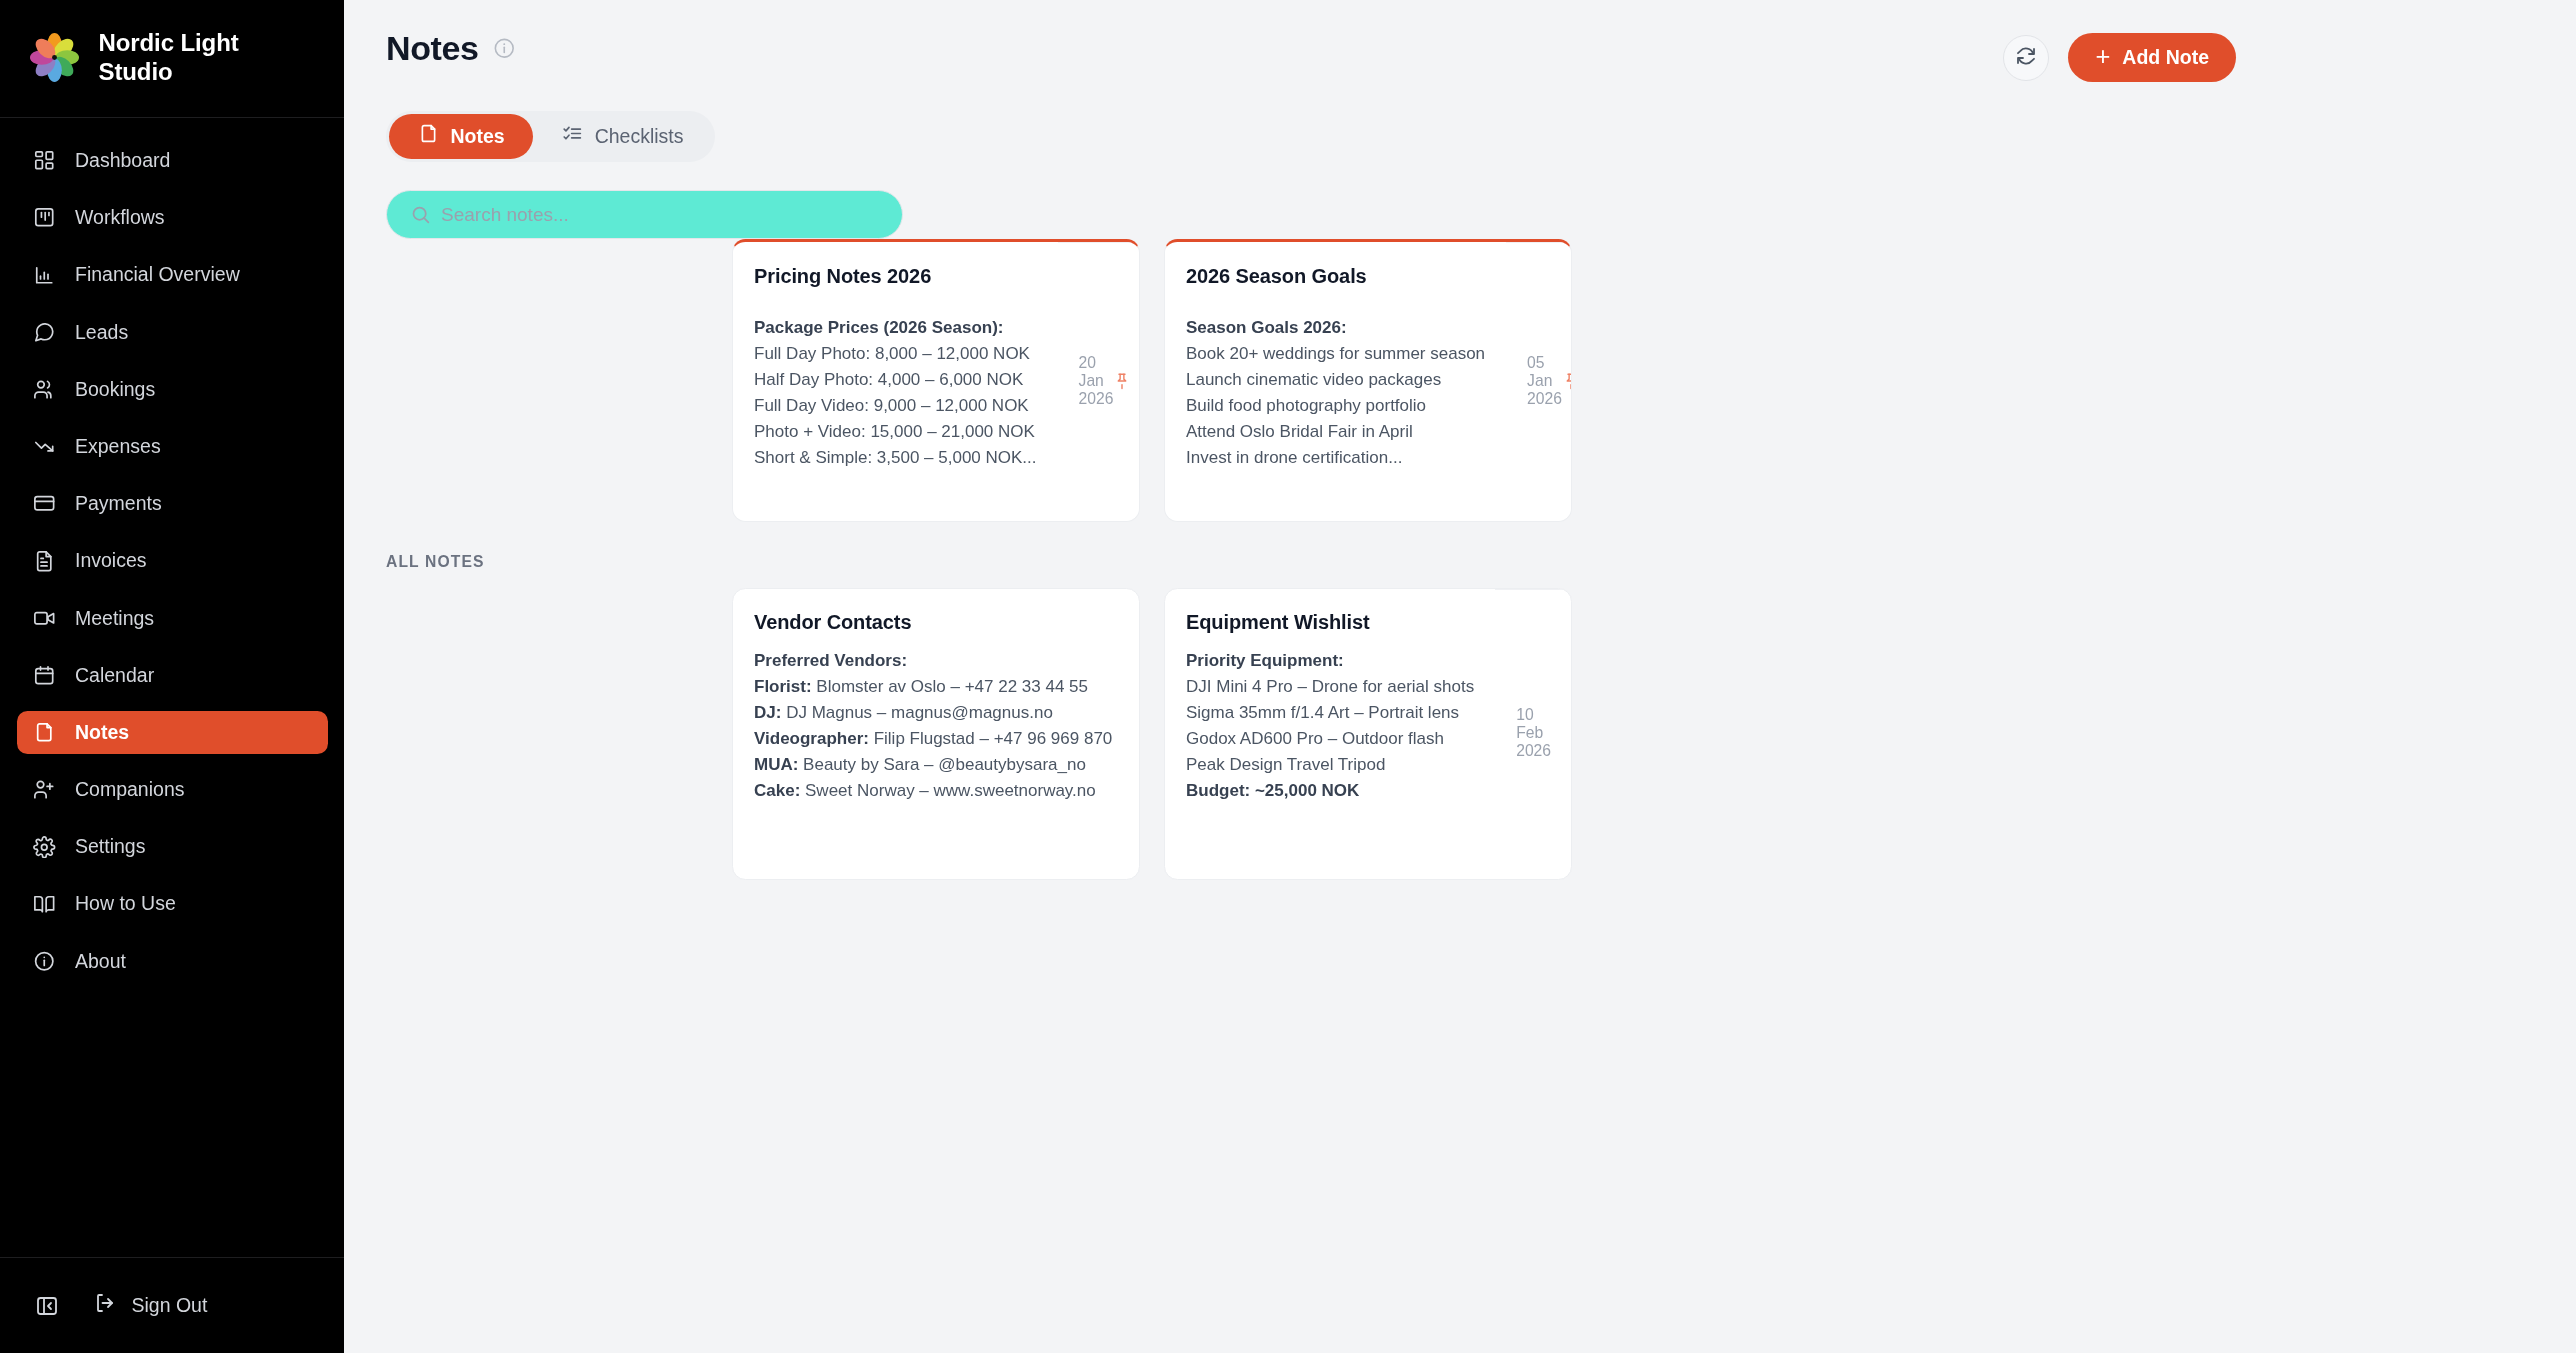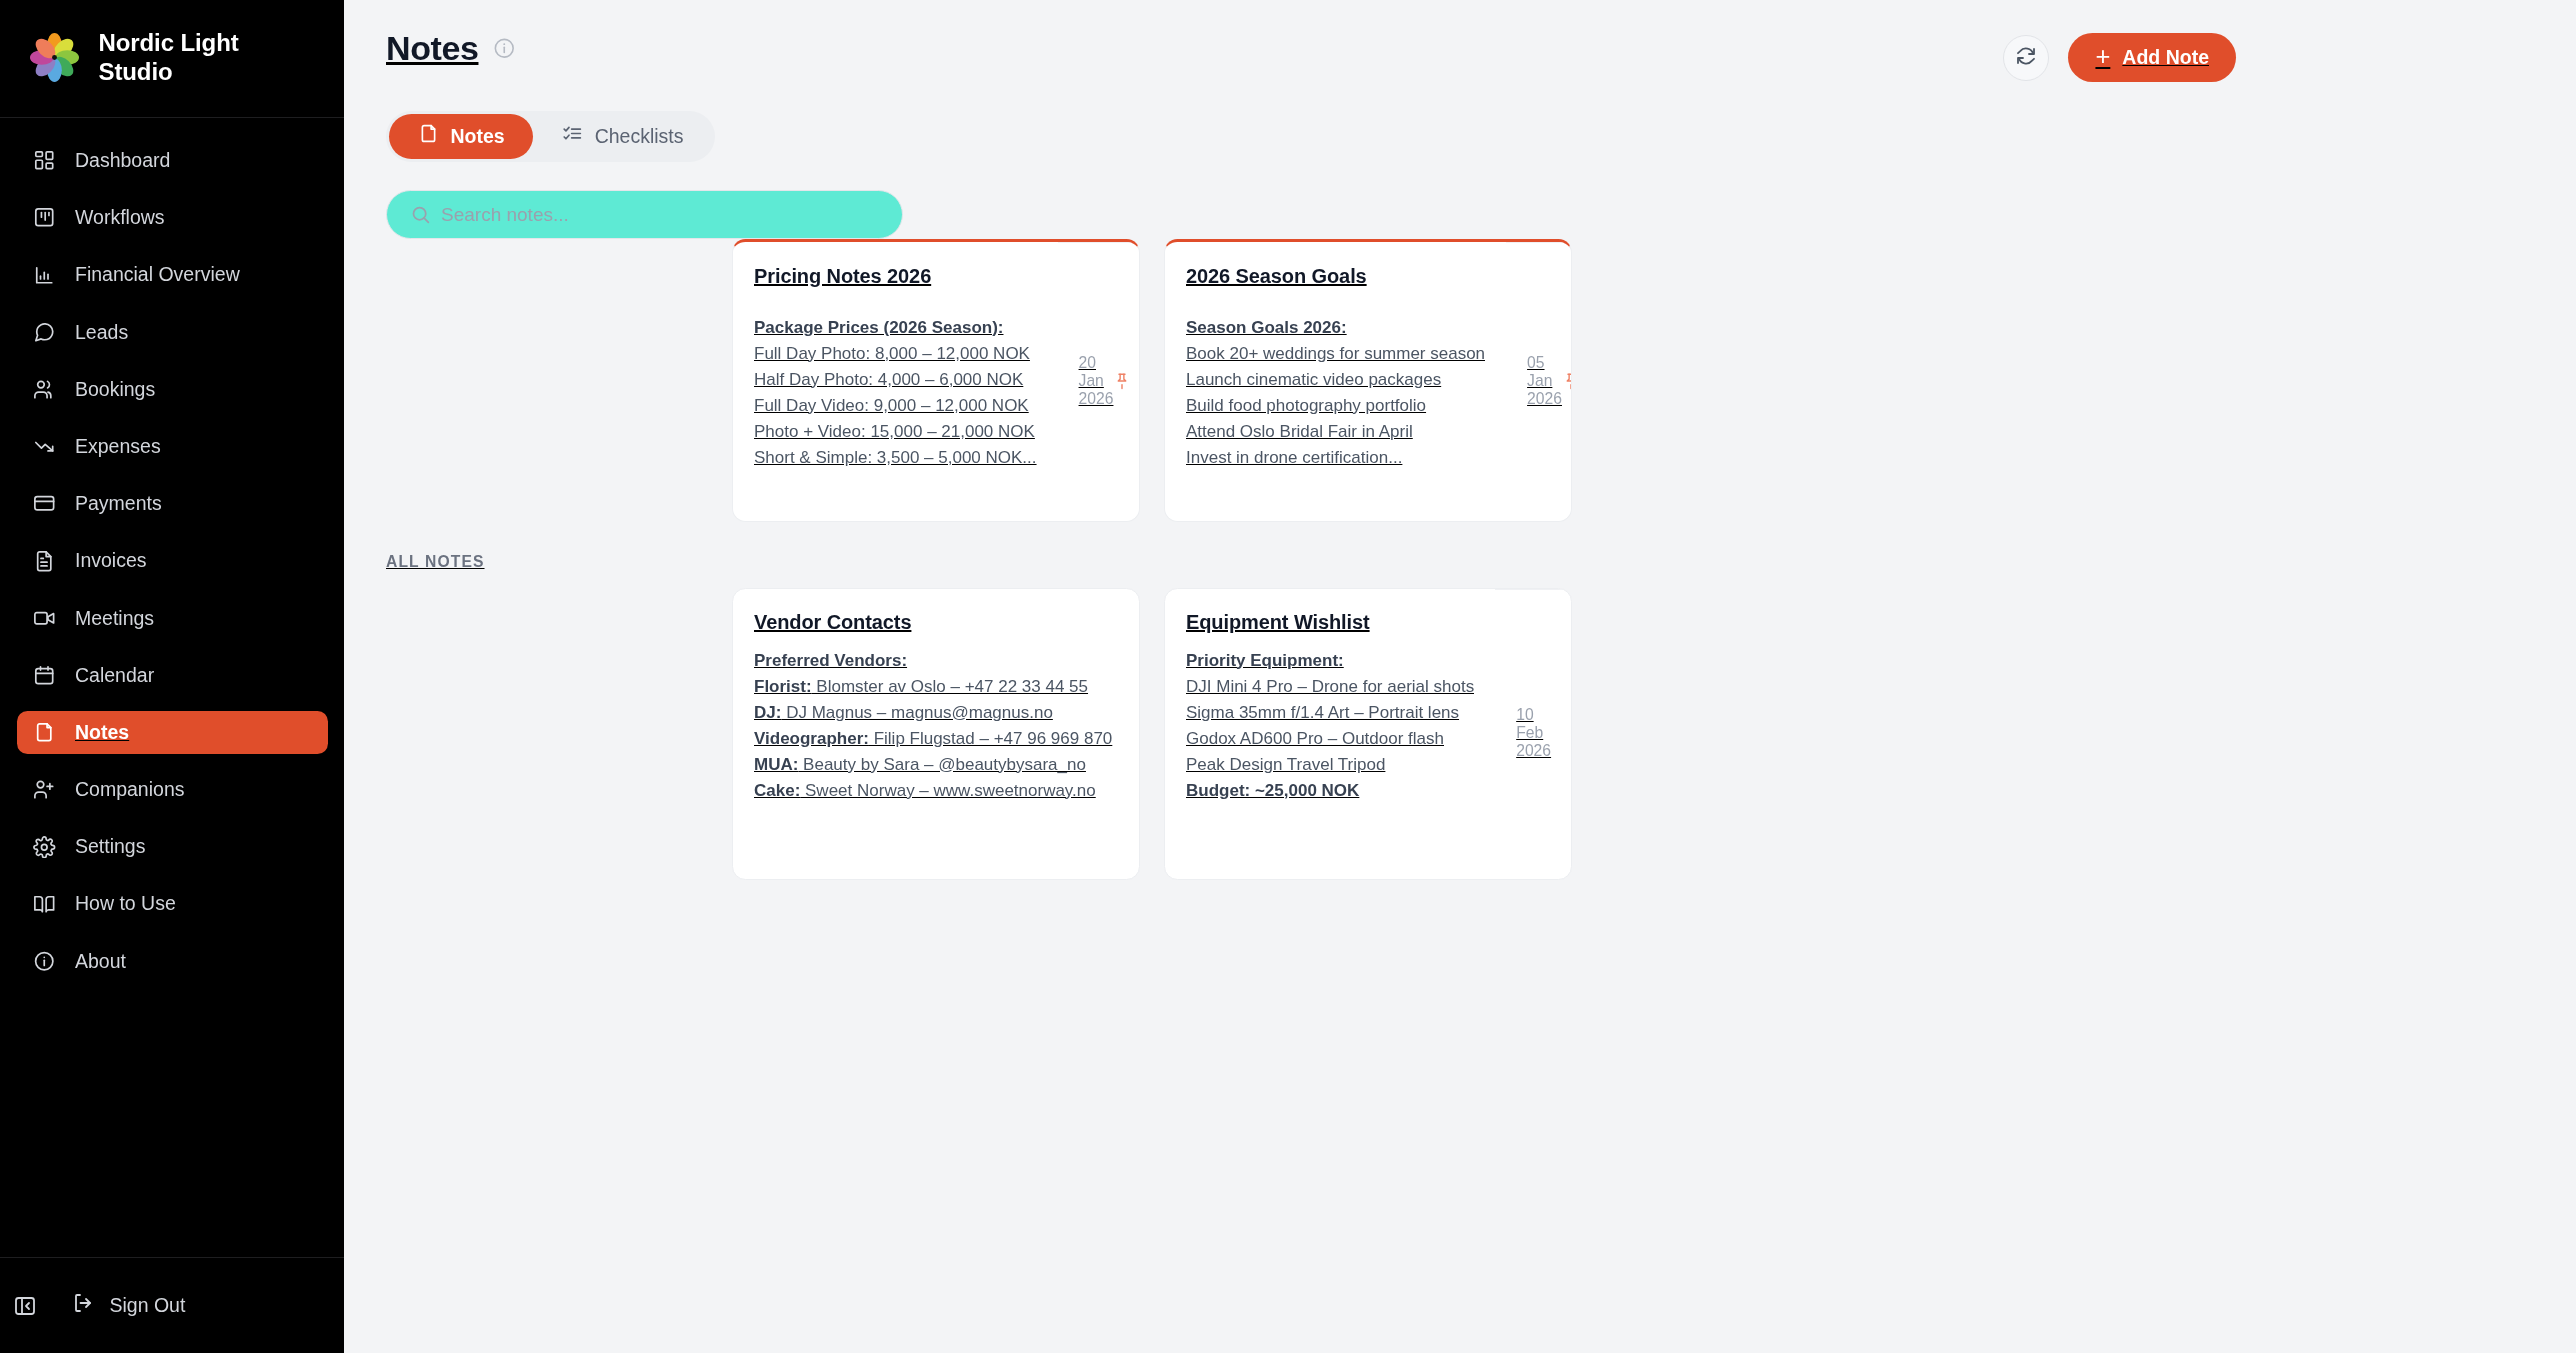--- a/index.html
+++ b/index.html
@@ -2,21 +2,21 @@
 <html style="font-size:12px"><head>
 <meta charset="utf-8">
 <style>
   * { box-sizing: border-box; margin: 0; padding: 0; }
   html, body {
     width: 2576px; height: 1353px;
     font-family: "Liberation Sans", sans-serif;
     background: #f3f4f6;
     overflow: hidden;
   }
-  .app { display: flex; width: 2276px; height: 1353px; text-decoration: underline; }
+  .app { display: flex; width: 2276px; height: 1353px; }
 
   
   .sidebar {
     width: 344px; height: 1353px;
     background: #000000;
     display: flex; flex-direction: column;
     flex: 0 0 344px;
     position: relative;
   }
   .brand {
@@ -39,21 +39,21 @@
     color: #d3d6dc; font-size: 19.5px; font-weight: 400;
     margin-bottom: 14.2px;
     cursor: pointer; white-space: nowrap;
   }
   .nav-item .ic { width: 22.5px; height: 22.5px; flex: 0 0 22.5px; display:flex; align-items:center; justify-content:center; }
   .nav-item .ic svg { width: 22.5px; height: 22.5px; display: block; }
   .nav-item.active { background: #e04e2b; color: #ffffff; font-weight: 600; }
 
   .sidebar-footer {
     border-top: 0.7px solid #1e1e20;
-    padding: 21px 12px;
+    padding: 21px 34px;
     display: flex; align-items: center; gap: 33px;
     height: 96px;
   }
   .sb-icon-btn { width: 25.5px; height: 25.5px; display:flex; align-items:center; justify-content:center; cursor: pointer; }
   .sb-icon-btn svg { width: 24px; height: 24px; }
   .signout { display: flex; align-items: center; gap: 15px; color: #d3d6dc; font-size: 19.5px; cursor: pointer; }
   .signout svg { width: 24px; height: 24px; }
 
   
   .main { flex: 1 1 auto; background: #f3f4f6; position: relative; overflow: hidden; }

